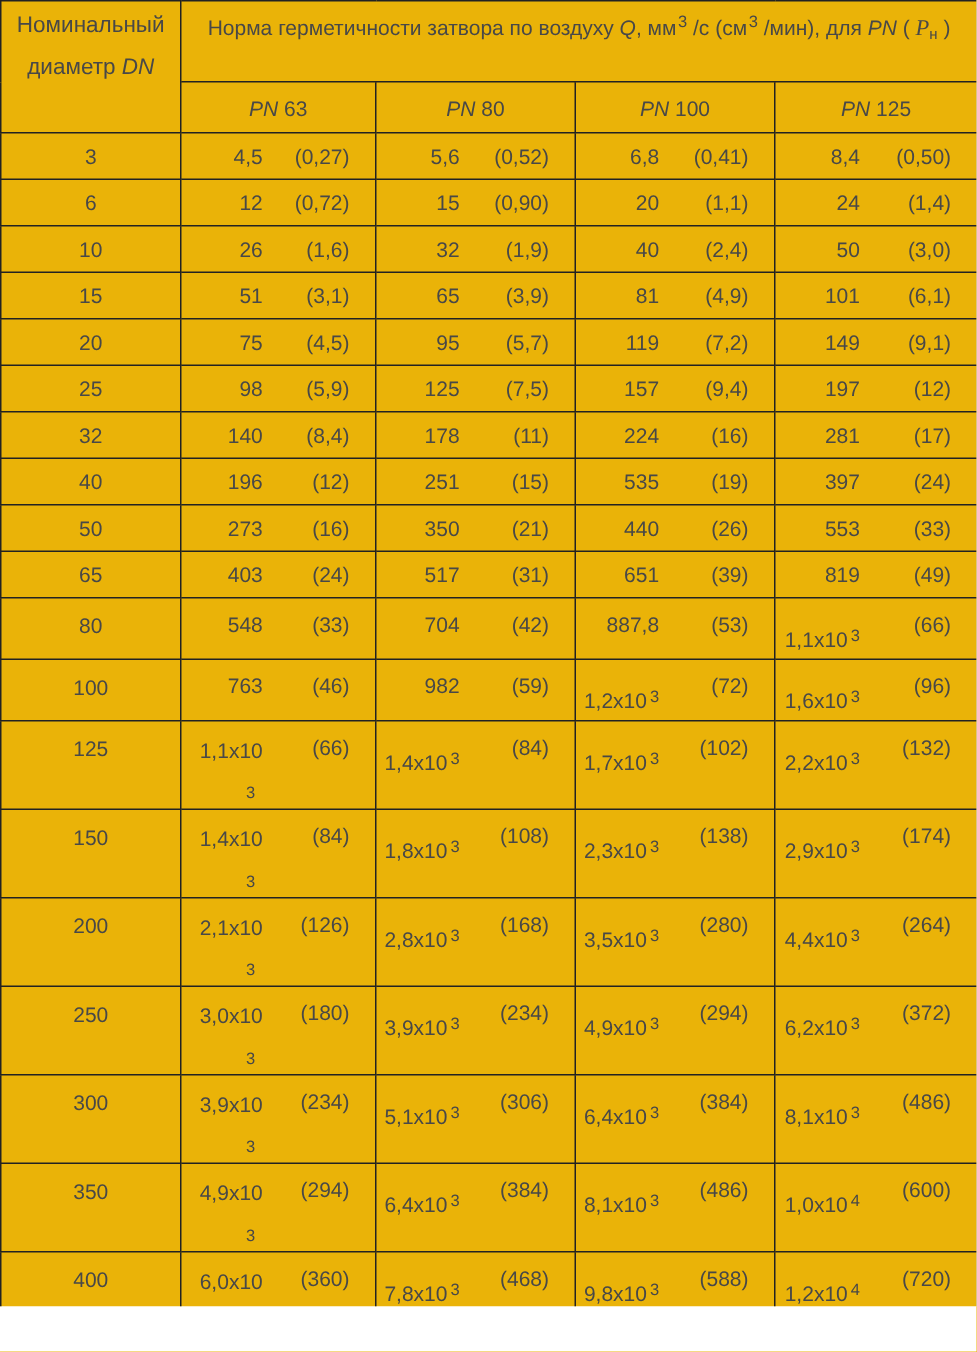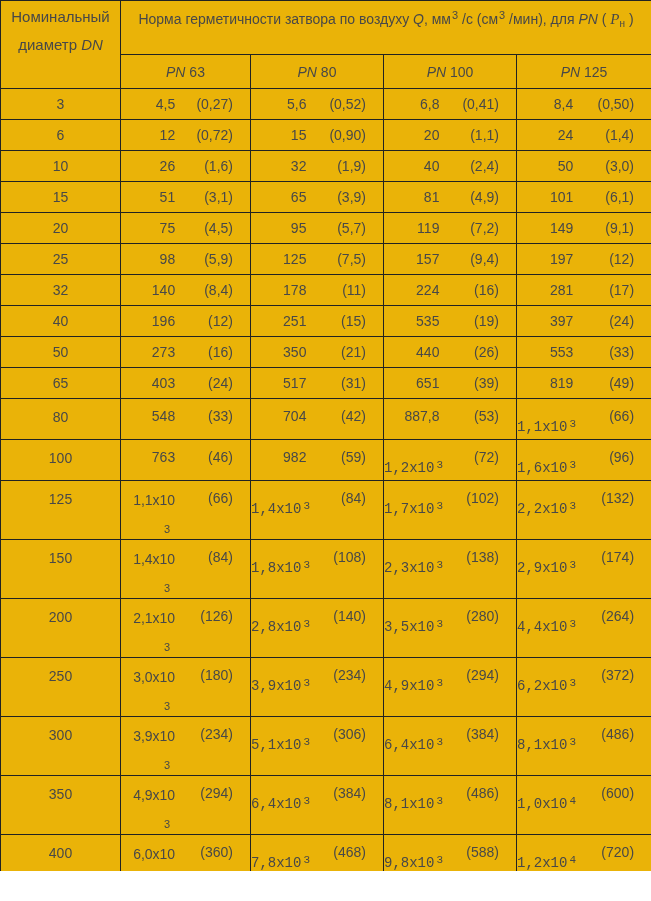--- a/index.html
+++ b/index.html
@@ -26,21 +26,21 @@
   tbody tr.mid   { height: 41px; }
   tbody tr.tall  { height: 59px; }
   tbody tr:last-child { height: 70px; }
   tbody td { font-size: 14px; }
   td.dn { text-align: center; padding-top: 7px; }
   tr.mid td.dn, tr.tall td.dn { padding-top: 10px; }
 
   .cell { display: flex; align-items: flex-start; padding-top: 7px; }
   tr.mid .cell, tr.tall .cell { padding-top: 9px; }
   .v { width: 42%; text-align: right; white-space: nowrap; }
-  .v.drop { margin-top: 10px; font-family: Liberation Mono, monospace; }      
+  .v.drop { margin-top: 10px; }      
   .v.wrapped { margin-top: 2px; }
   .p { flex: 1 1 auto; text-align: right; padding-right: 17px; white-space: nowrap; }
   .sup { font-size: 11px; vertical-align: 4px; margin-left: 2px; }
   .sup-line { display: block; text-align: right; padding-right: 5px; font-size: 11px; margin-top: 15px; }
 </style>
 </head>
 <body>
 
 <div class="page">
   <table>
@@ -446,21 +446,21 @@
           <td class="dn">200</td>
           <td>
             <div class="cell">
               <span class="v wrapped"><span>2,1x10</span><span class="sup-line">3</span></span>
               <span class="p">(126)</span>
             </div>
           </td>
           <td>
             <div class="cell">
               <span class="v drop"><span>2,8x10</span><span class="sup">3</span></span>
-              <span class="p">(140)</span>
+              <span class="p">(168)</span>
             </div>
           </td>
           <td>
             <div class="cell">
               <span class="v drop"><span>3,5x10</span><span class="sup">3</span></span>
               <span class="p">(280)</span>
             </div>
           </td>
           <td>
             <div class="cell">

